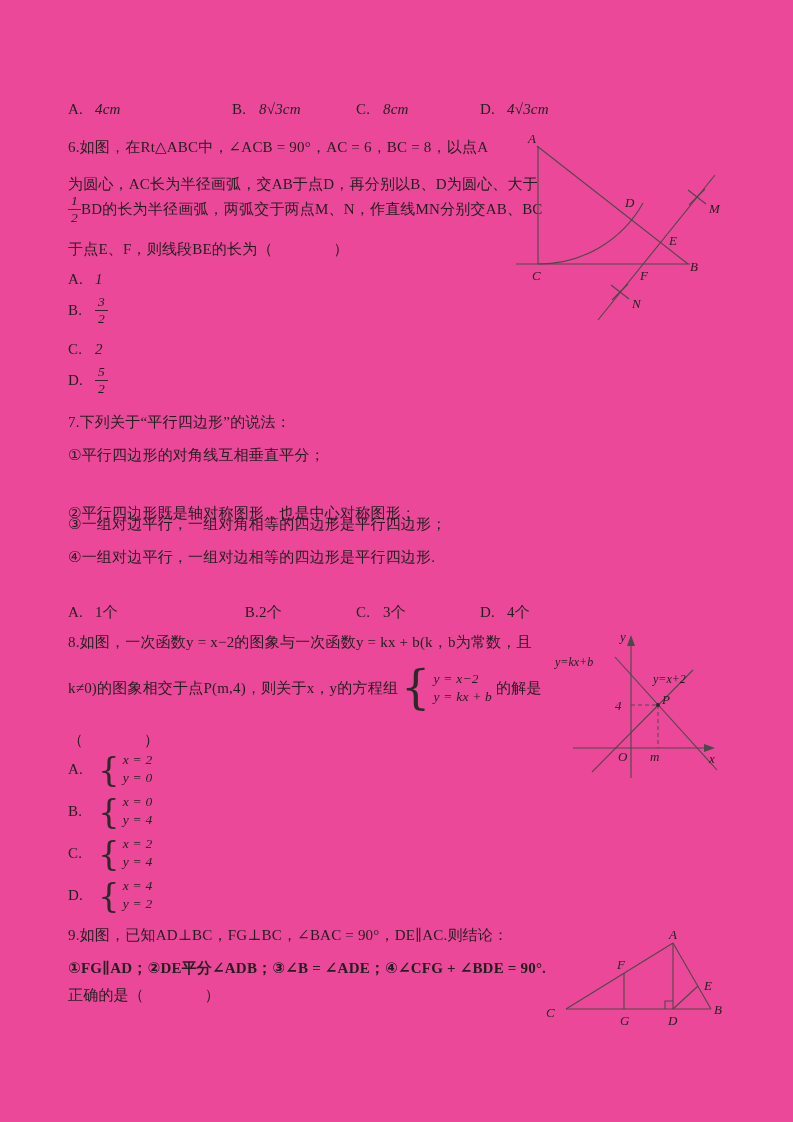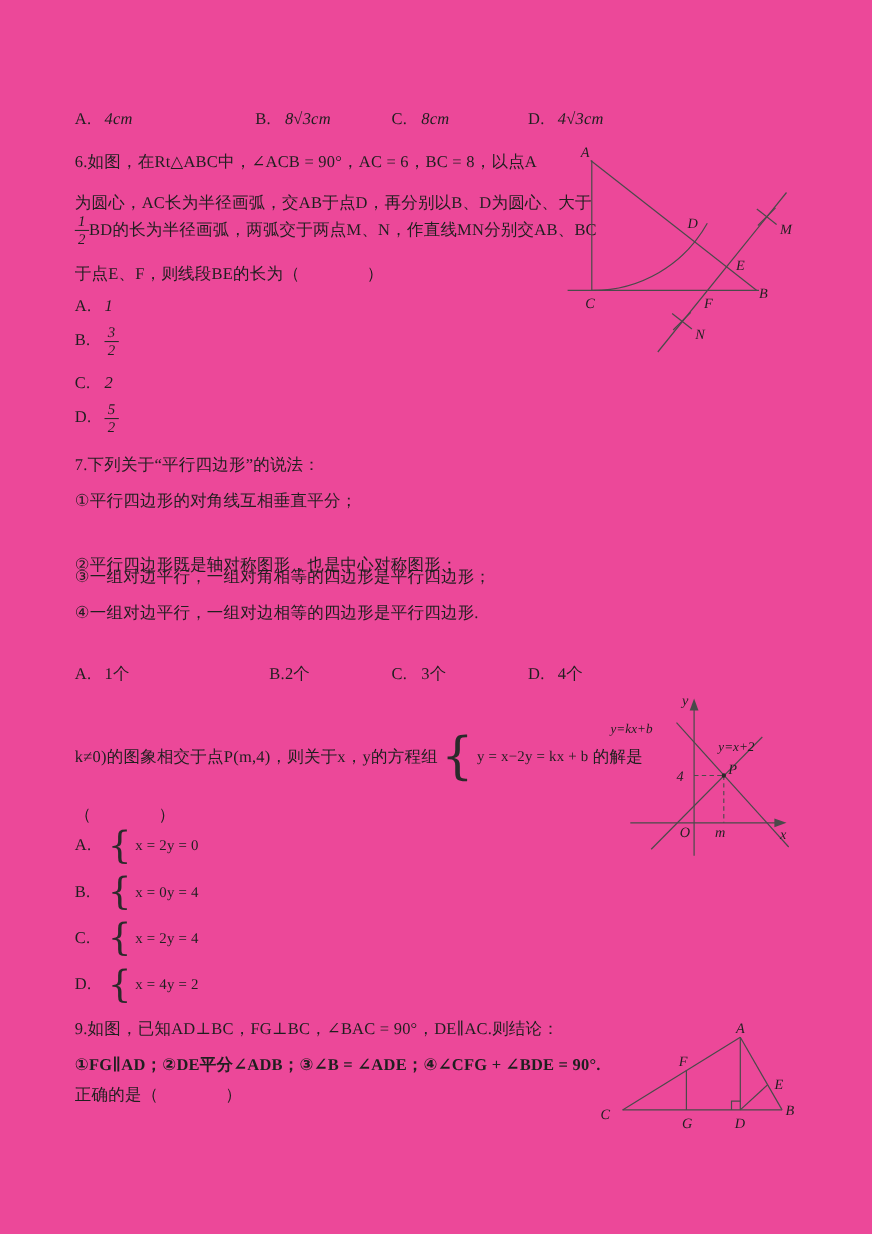--- a/index.html
+++ b/index.html
@@ -9,21 +9,21 @@
   .math{font-style:italic;}
   .optlabel{display:inline-block;min-width:27px;}
   .frac{display:inline-flex;flex-direction:column;align-items:center;font-size:13.5px;
         line-height:1.15;vertical-align:middle;font-style:italic;}
   .frac .num{border-bottom:1px solid #2a2a2a;padding:0 3px;}
   .frac .den{padding:0 3px;}
   .flexline{display:flex;align-items:center;}
   .brace{font-weight:400;color:#2a2a2a;font-family:"DejaVu Serif",serif;margin:0 3px;}
   .brace.big{font-size:46px;line-height:.9;}
   .brace.small{font-size:34px;line-height:.9;}
-  .sys{display:flex;flex-direction:row;font-size:13.5px;line-height:1.3;}
+  .sys{display:flex;flex-direction:column;font-size:13.5px;line-height:1.3;font-style:italic;}
   .figure{position:absolute;}
   .figure line,.figure path,.figure polyline{stroke:#4a4a4a;stroke-width:1.1;fill:none;}
   .figure .dash{stroke-dasharray:4,3;stroke-width:1;}
   .figure .arrow{fill:#4a4a4a;stroke:none;}
   .figure text{font-style:italic;font-size:13px;fill:#1f1f1f;
                font-family:"Liberation Serif","DejaVu Serif",serif;}
   .figure text.small{font-size:12px;}
 </style>
 </head>
 <body>
@@ -106,20 +106,21 @@
   <div class="line" style="left:232px;top:603px;text-align:right;">
     <span class="optlabel">B.</span><span>2个</span>
   </div>
   <div class="line" style="left:356px;top:603px;">
     <span class="optlabel">C.</span><span>3个</span>
   </div>
   <div class="line" style="left:480px;top:603px;">
     <span class="optlabel">D.</span><span>4个</span>
   </div>
 
+  <div class="line" style="left:68px;top:633px;">8.如图，一次函数y = x−2的图象与一次函数y = kx + b(k，b为常数，且</div>
   <div class="line flexline" style="left:68px;top:664px;height:48px;">
     <span>k≠0)的图象相交于点P(m,4)，则关于x，y的方程组</span>
     <span class="brace big">{</span>
     <span class="sys">
       <span>y = x−2</span>
       <span>y = kx + b</span>
     </span>
     <span style="margin-left:4px;">的解是</span>
   </div>
   <div class="line" style="left:68px;top:731px;">（　　　　）</div>

